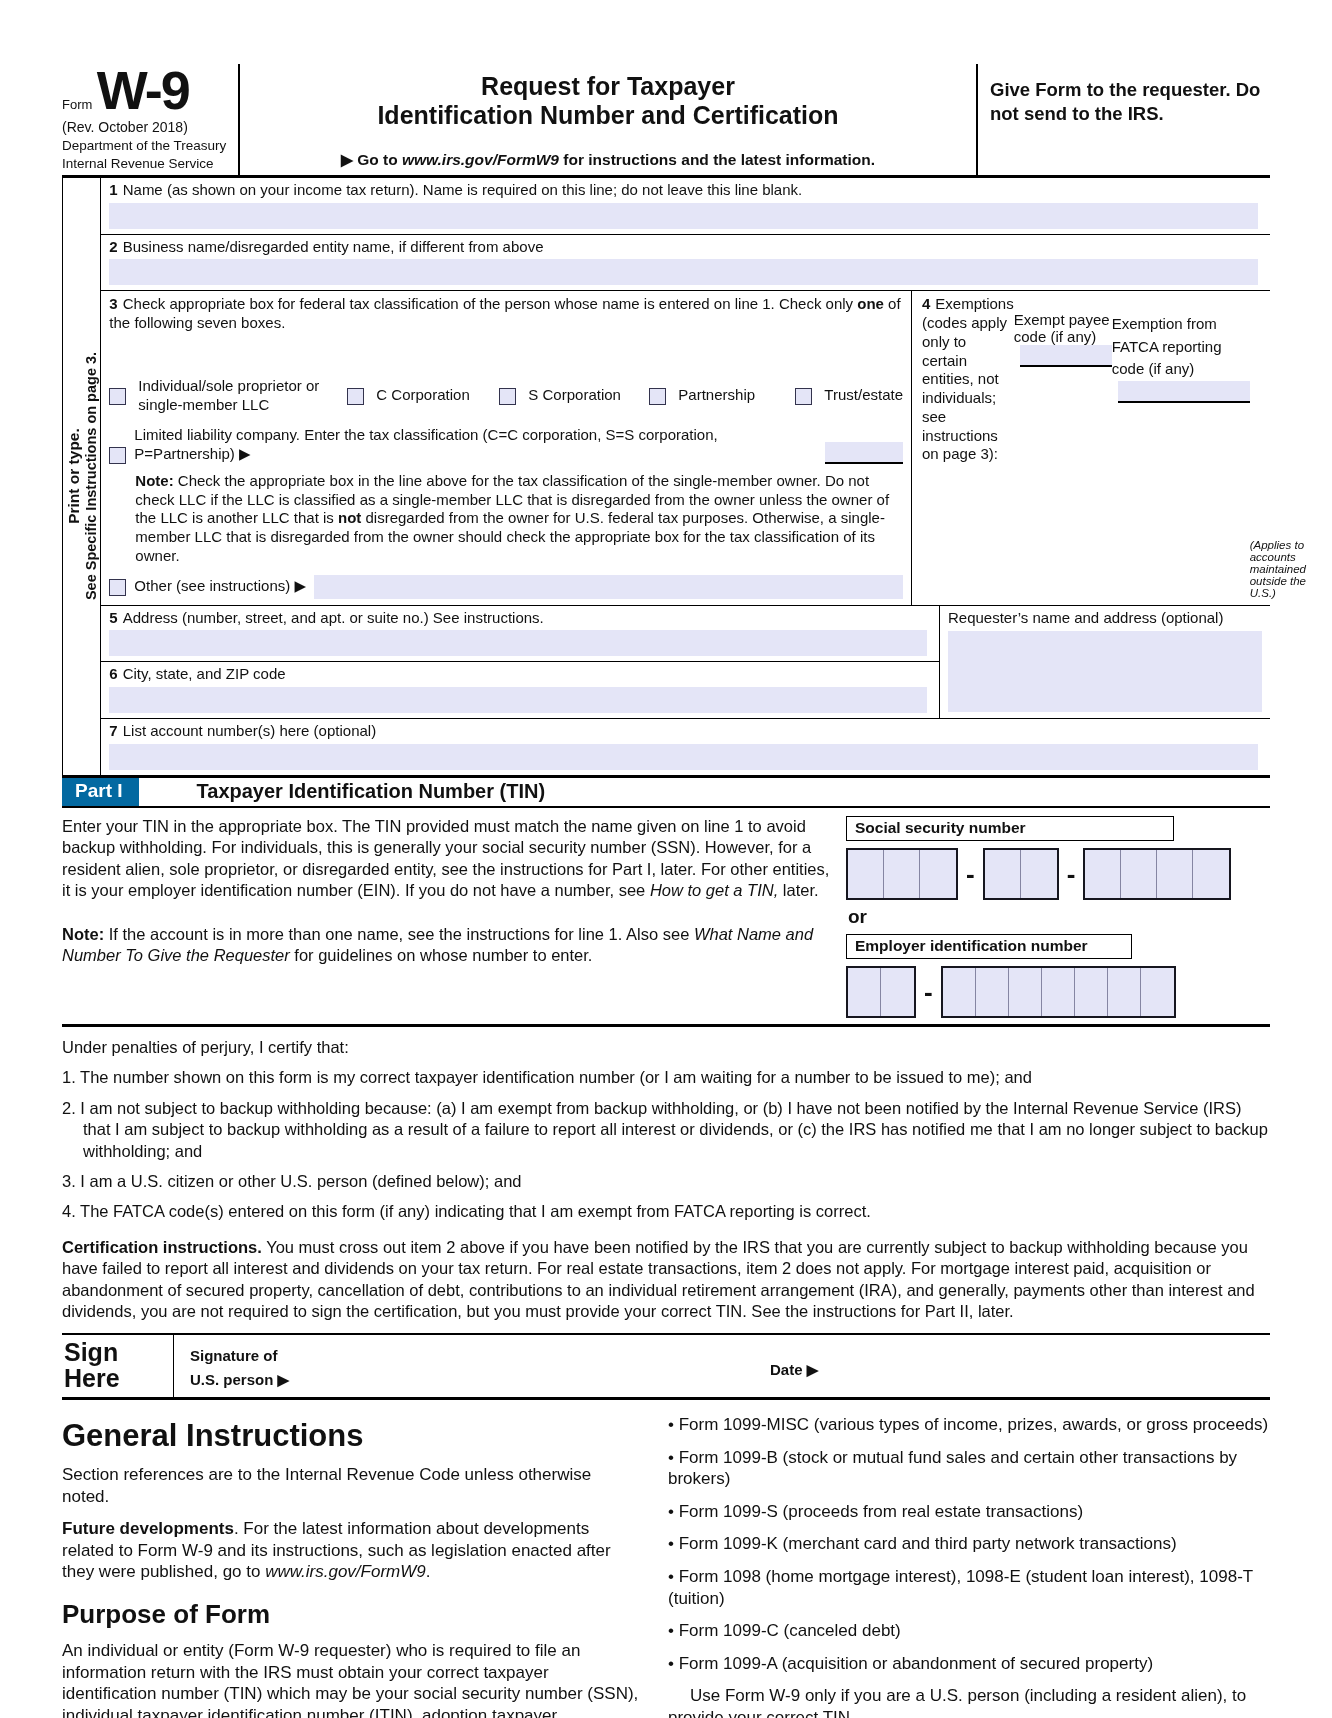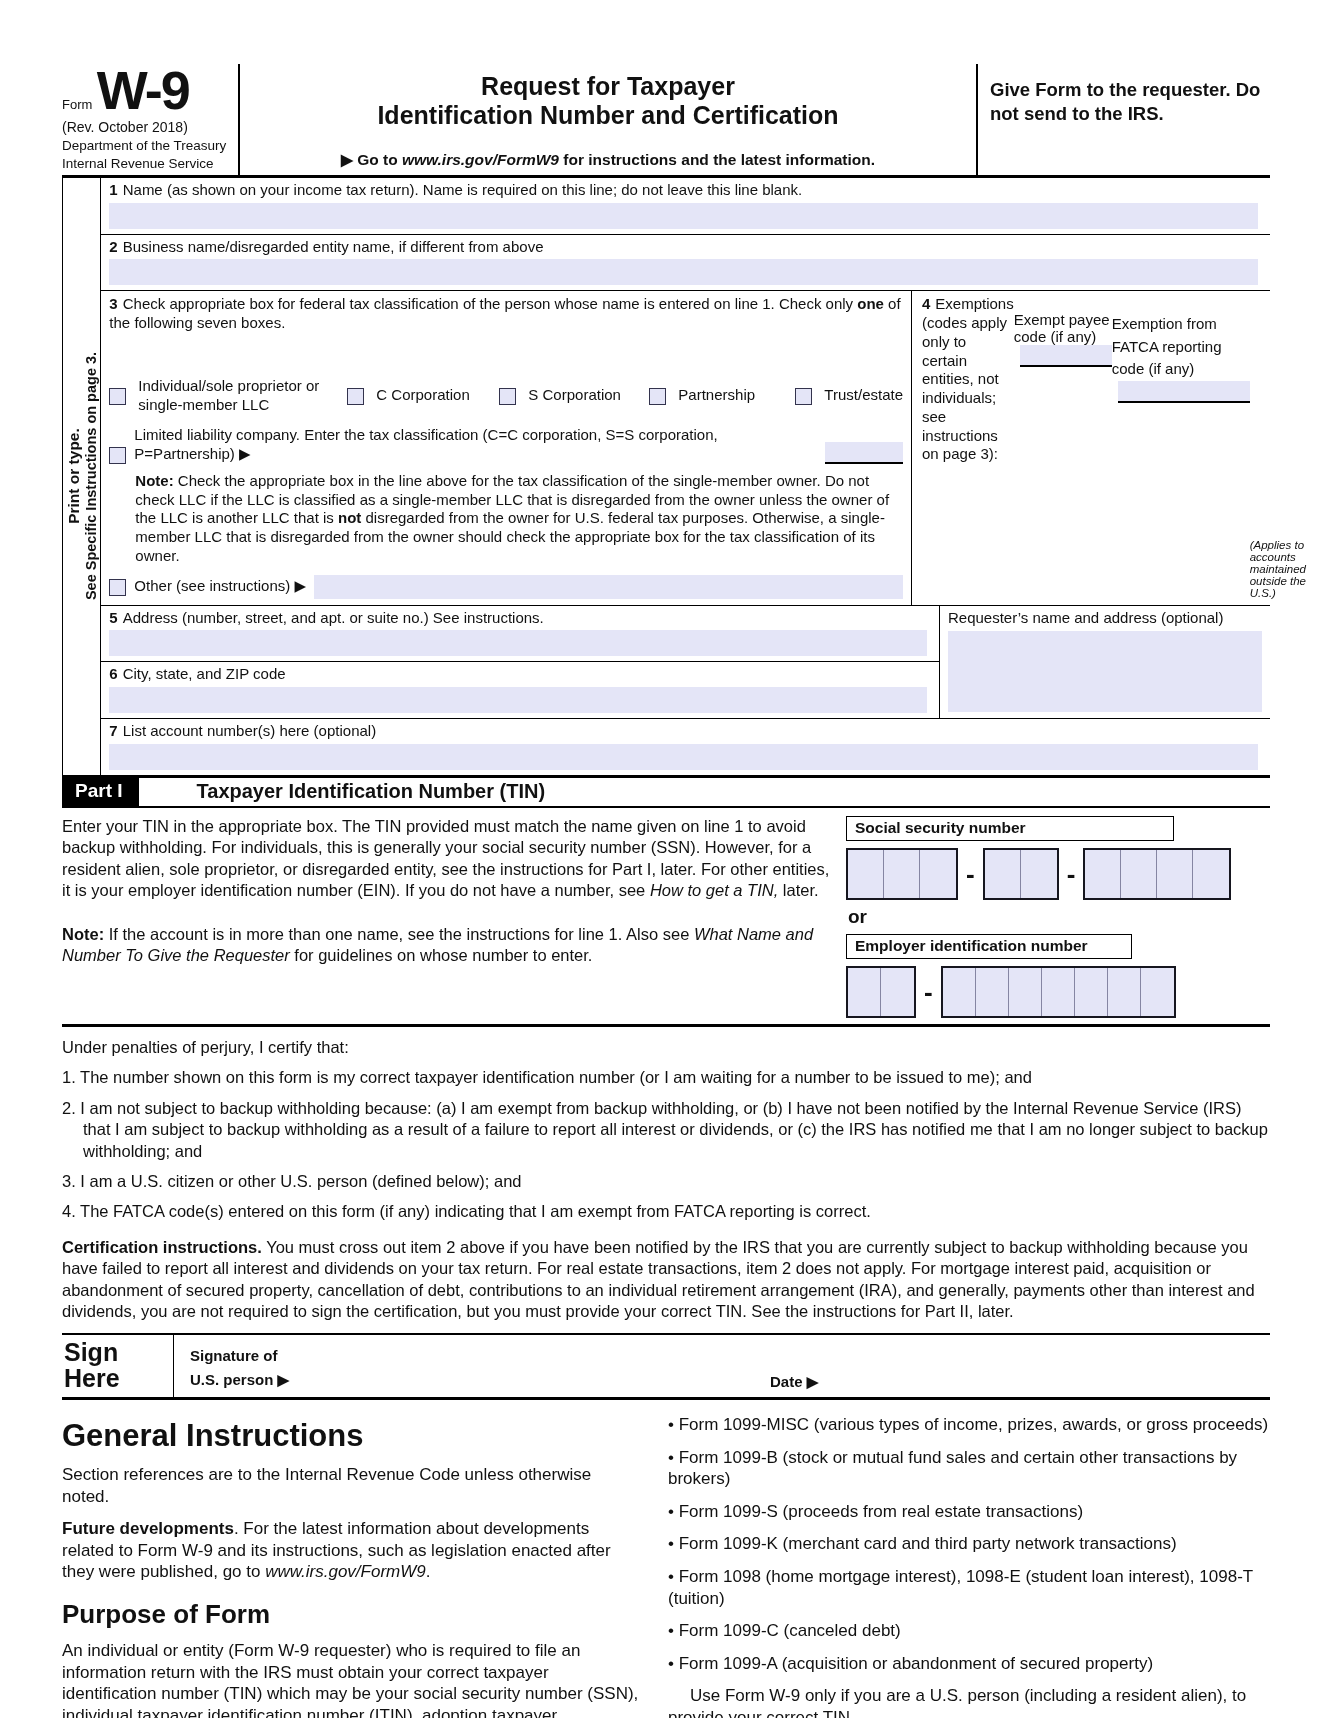--- a/index.html
+++ b/index.html
@@ -56,21 +56,21 @@
   .applies-note { font-size:11.5px; font-style:italic; margin-top:auto; padding-top:14px; }
   .row-56 { display:flex; padding:0; border-bottom:1.5px solid #000; }
   .col-56-left { flex:1; border-right:1.5px solid #000; }
   .sub-row { padding:3px 8px 5px; }
   .sub-row.first { border-bottom:1.5px solid #000; }
   .col-req { width:330px; padding:3px 8px 6px; display:flex; flex-direction:column; }
   .req-fill { flex:1; background:#e4e5f7; margin-top:4px; }
 
   
   .part-bar { display:flex; align-items:center; border-bottom:2.5px solid #000; }
-  .part-tab { background:#000000; color:#fff; font-weight:bold; font-size:19px; padding:2px 16px 4px 13px; }
+  .part-tab { background:#0369a1; color:#fff; font-weight:bold; font-size:19px; padding:2px 16px 4px 13px; }
   .part-title { font-weight:bold; font-size:20px; margin-left:58px; }
 
   
   .tin-section { display:flex; padding:8px 0 6px; border-bottom:3px solid #000; }
   .tin-left { width:770px; }
   .body-text { font-size:16.5px; line-height:1.3; }
   .tin-note { margin-top:22px; }
   .tin-right { flex:1; padding-left:14px; }
   .num-label-box { border:1.5px solid #000; font-weight:bold; font-size:15.5px; padding:2px 8px 3px; }
   .ssn-label-w { width:328px; } .ein-label-w { width:286px; }
@@ -83,21 +83,21 @@
   .or-line { font-weight:bold; font-size:19px; margin:6px 0 6px 2px; }
 
   
   .part2-content { padding:6px 0 10px; border-bottom:2px solid #000; }
   .cert-item { font-size:16.5px; line-height:1.3; padding-left:21px; text-indent:-21px; margin-top:9px; }
   .cert-instr { margin-top:14px; }
 
   .sign-row { display:flex; border-bottom:3px solid #000; min-height:64px; }
   .sign-tab { width:112px; font-size:25px; font-weight:bold; line-height:1.05; padding:4px 0 6px 2px; border-right:1.5px solid #000; }
   .sig-label { width:560px; padding:10px 0 0 16px; font-weight:bold; font-size:15px; line-height:1.5; }
-  .date-label { font-weight:bold; font-size:15px; padding-top:36px; margin-left:36px; }
+  .date-label { font-weight:bold; font-size:15px; padding-top:24px; margin-left:36px; }
 
   
   .instr { display:flex; gap:26px; margin-top:14px; }
   .instr-col-left { width:580px; }
   .instr-col-right { flex:1; }
   .h-gen { font-size:31px; font-weight:bold; margin:4px 0 10px; }
   .h-purpose { font-size:26px; font-weight:bold; margin:16px 0 10px; }
   .ipara { font-size:17px; line-height:1.27; margin-bottom:11px; }
   .bullet { font-size:17px; line-height:1.27; margin-bottom:11px; }
   .indent-first { text-indent:22px; }

